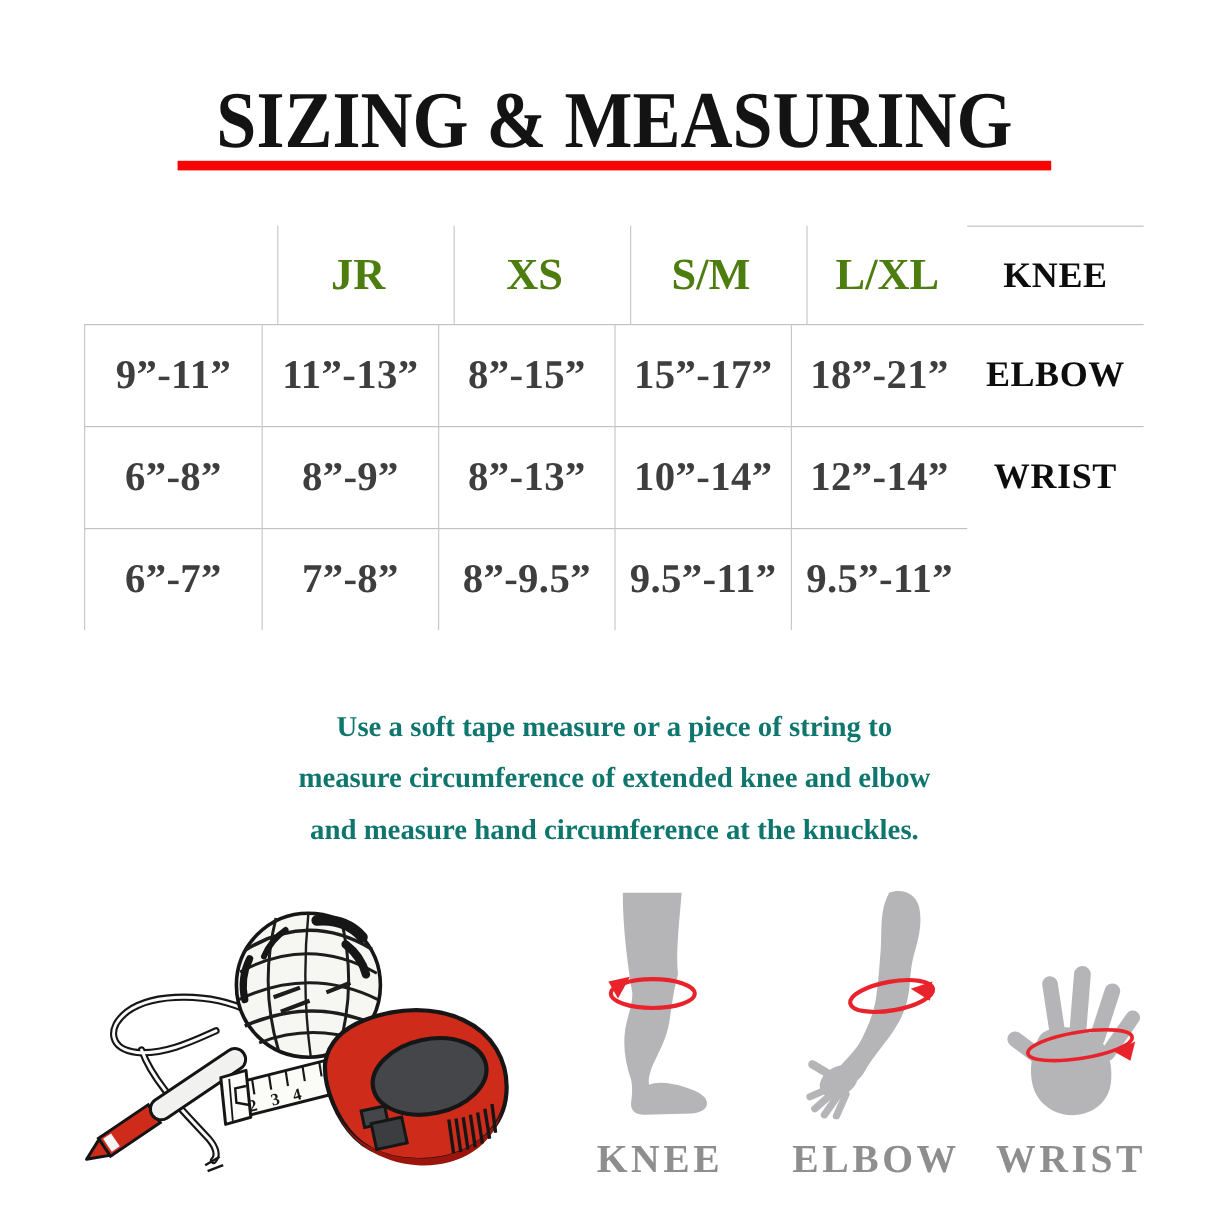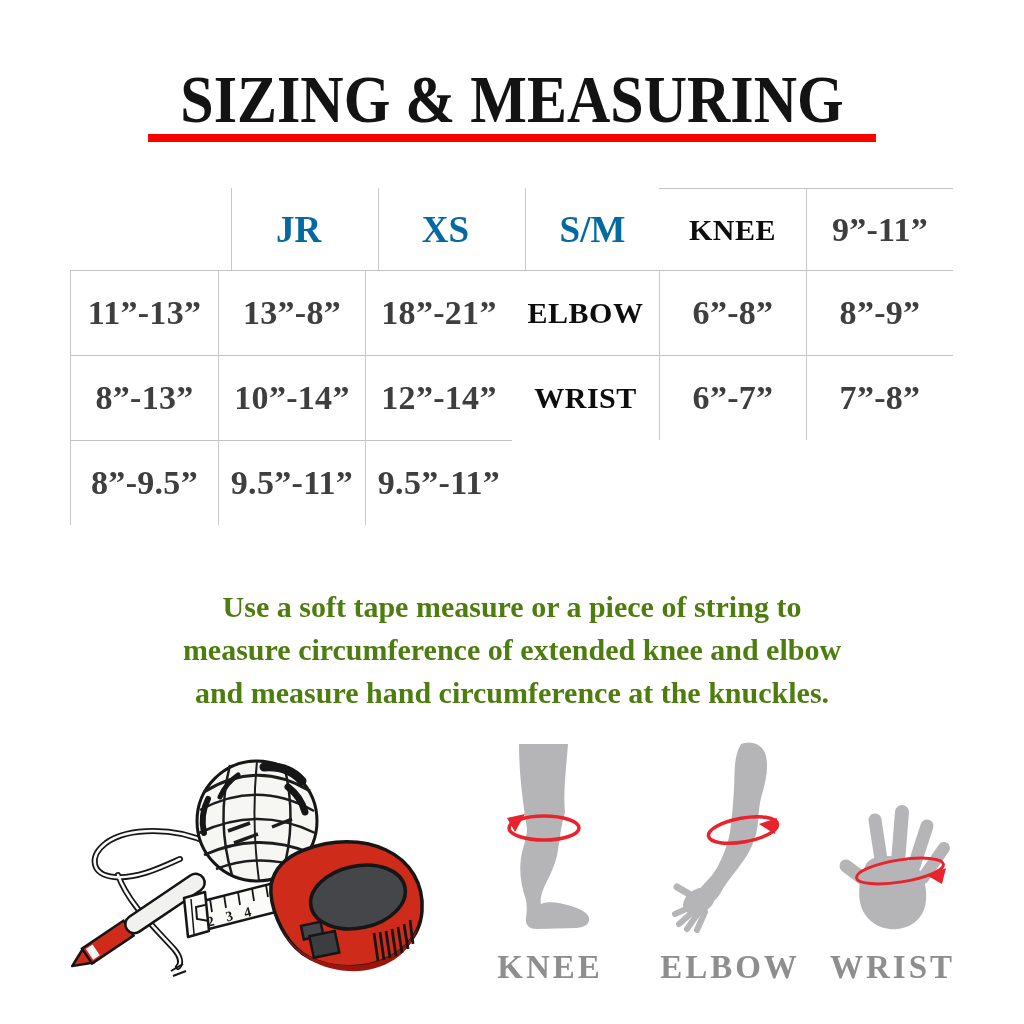--- a/index.html
+++ b/index.html
@@ -18,30 +18,30 @@
   }
   
   .size-table{
     position:absolute;left:70px;top:188px;width:883px;height:337px;
     display:grid;grid-template-columns:148px repeat(5,147px);
     grid-template-rows:82px 85px 85px 85px;
   }
   .cell{display:flex;align-items:center;justify-content:center;}
   .cell.vline{border-left:1px solid #c9c9c9;}
   .cell.hline{border-top:1px solid #c2c2c2;}
-  .col-head{font-size:37px;font-weight:bold;color:#0369a1;margin-left:13px;}
+  .col-head{font-size:37px;font-weight:bold;color:#4d7c0f;margin-left:13px;}
   .col-head .two-line{
     font-size:21px;line-height:23px;width:84px;text-align:center;letter-spacing:0.5px;
   }
   .row-label{font-size:30px;font-weight:bold;color:#0d0d0d;letter-spacing:0.5px;}
   .val{font-size:34px;font-weight:bold;color:#3e3e3e;letter-spacing:0.3px;}
   
   .instructions{
     position:absolute;top:585px;left:0;width:100%;text-align:center;
-    font-size:30px;line-height:43px;font-weight:bold;color:#4d7c0f;
+    font-size:24px;line-height:43px;font-weight:bold;color:#0f766e;
   }
   
   .tools{position:absolute;left:58px;top:735px;}
   .figure{position:absolute;top:738px;display:flex;flex-direction:column;align-items:center;}
   .figure.knee{left:485px;width:130px;}
   .figure.elbow{left:655px;width:150px;}
   .figure.wrist{left:830px;width:125px;}
   .figure-label{
     margin-top:16px;font-size:33px;font-weight:bold;color:#8e8e8e;letter-spacing:3px;
     text-align:center;white-space:nowrap;
@@ -61,25 +61,29 @@
     <div class="cell"></div>
     <div class="cell vline col-head">
         <span>JR</span>
       </div>
     <div class="cell vline col-head">
         <span>XS</span>
       </div>
     <div class="cell vline col-head">
         <span>S/M</span>
       </div>
+    <div class="cell vline col-head">
+        <span>L/XL</span>
+      </div>
 
     <div class="cell hline row-label">KNEE</div>
     <div class="cell hline vline val">9”-11”</div>
     <div class="cell hline vline val">11”-13”</div>
-    <div class="cell hline vline val">13”-8”</div>
+    <div class="cell hline vline val">8”-15”</div>
+    <div class="cell hline vline val">15”-17”</div>
     <div class="cell hline vline val">18”-21”</div>
 
     <div class="cell hline row-label">ELBOW</div>
     <div class="cell hline vline val">6”-8”</div>
     <div class="cell hline vline val">8”-9”</div>
     <div class="cell hline vline val">8”-13”</div>
     <div class="cell hline vline val">10”-14”</div>
     <div class="cell hline vline val">12”-14”</div>
 
     <div class="cell hline row-label">WRIST</div>

